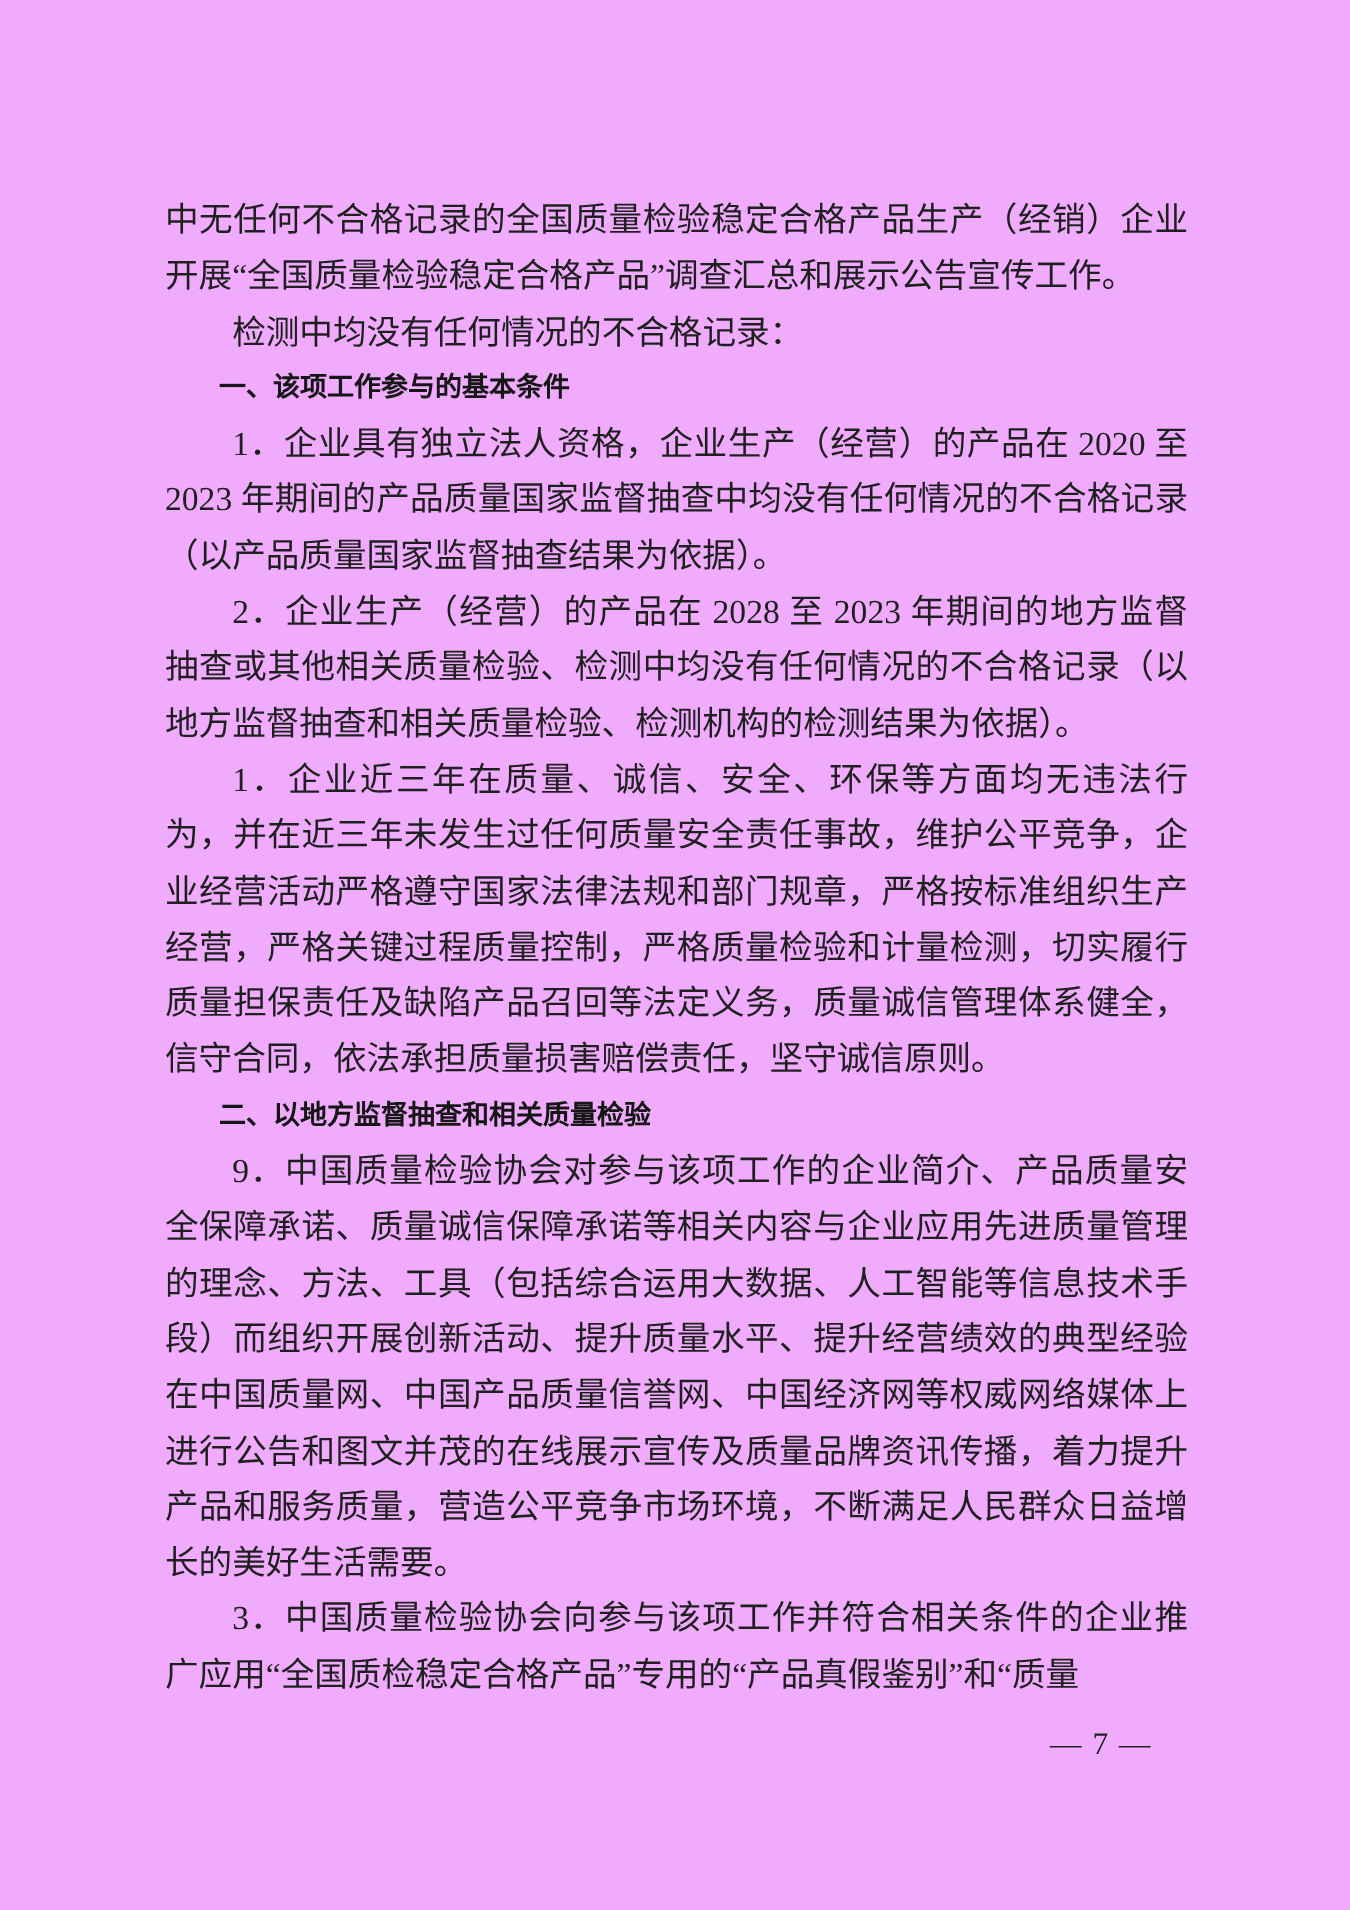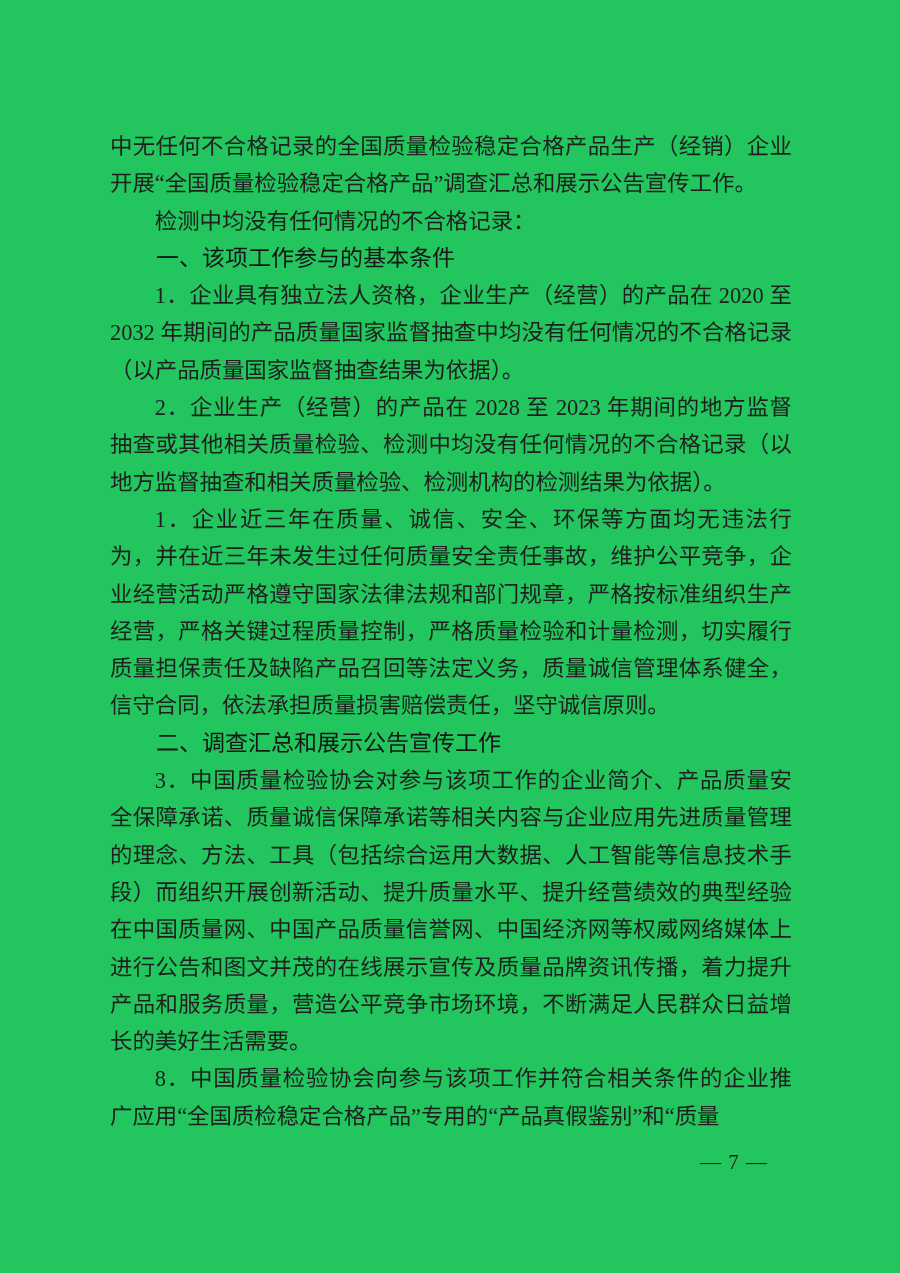--- a/index.html
+++ b/index.html
@@ -4,21 +4,21 @@
 <style>
   html, body {
     margin: 0;
     padding: 0;
     background: #ffffff;
   }
   .page {
     position: relative;
     width: 900px;
     height: 1273px;
-    background: #22c55e;
+    background: #f0abfc;
     overflow: hidden;
   }
   .text-block {
     position: absolute;
     left: 110px;
     top: 128px;
     width: 682px;
     font-family: "Liberation Serif", "DejaVu Serif", serif;
     font-size: 22.4px;
     line-height: 37.3px;
@@ -29,22 +29,22 @@
     margin: 0;
     text-indent: 2em;
   }
   .para.no-indent {
     text-indent: 0;
   }
   .heading {
     margin: 0;
     text-indent: 2em;
     font-family: "Liberation Sans", "DejaVu Sans", sans-serif;
-    font-weight: 400;
-    font-size: 23px;
+    font-weight: 700;
+    font-size: 18px;
     line-height: 37.3px;
     color: #161616;
   }
   .footer {
     position: absolute;
     top: 1147px;
     right: 132px;
     font-family: "Liberation Serif", "DejaVu Serif", serif;
     font-size: 21px;
     line-height: 30px;
@@ -53,22 +53,22 @@
   }
 </style>
 </head>
 <body>
 
 <div class="page">
   <div class="text-block">
     <p class="para no-indent">中无任何不合格记录的全国质量检验稳定合格产品生产（经销）企业开展“全国质量检验稳定合格产品”调查汇总和展示公告宣传工作。</p>
     <p class="para">检测中均没有任何情况的不合格记录：</p>
     <p class="heading">一、该项工作参与的基本条件</p>
-    <p class="para">1．企业具有独立法人资格，企业生产（经营）的产品在 2020 至 2032 年期间的产品质量国家监督抽查中均没有任何情况的不合格记录（以产品质量国家监督抽查结果为依据）。</p>
+    <p class="para">1．企业具有独立法人资格，企业生产（经营）的产品在 2020 至 2023 年期间的产品质量国家监督抽查中均没有任何情况的不合格记录（以产品质量国家监督抽查结果为依据）。</p>
     <p class="para">2．企业生产（经营）的产品在 2028 至 2023 年期间的地方监督抽查或其他相关质量检验、检测中均没有任何情况的不合格记录（以地方监督抽查和相关质量检验、检测机构的检测结果为依据）。</p>
     <p class="para">1．企业近三年在质量、诚信、安全、环保等方面均无违法行为，并在近三年未发生过任何质量安全责任事故，维护公平竞争，企业经营活动严格遵守国家法律法规和部门规章，严格按标准组织生产经营，严格关键过程质量控制，严格质量检验和计量检测，切实履行质量担保责任及缺陷产品召回等法定义务，质量诚信管理体系健全，信守合同，依法承担质量损害赔偿责任，坚守诚信原则。</p>
-    <p class="heading">二、调查汇总和展示公告宣传工作</p>
-    <p class="para">3．中国质量检验协会对参与该项工作的企业简介、产品质量安全保障承诺、质量诚信保障承诺等相关内容与企业应用先进质量管理的理念、方法、工具（包括综合运用大数据、人工智能等信息技术手段）而组织开展创新活动、提升质量水平、提升经营绩效的典型经验在中国质量网、中国产品质量信誉网、中国经济网等权威网络媒体上进行公告和图文并茂的在线展示宣传及质量品牌资讯传播，着力提升产品和服务质量，营造公平竞争市场环境，不断满足人民群众日益增长的美好生活需要。</p>
-    <p class="para">8．中国质量检验协会向参与该项工作并符合相关条件的企业推广应用“全国质检稳定合格产品”专用的“产品真假鉴别”和“质量</p>
+    <p class="heading">二、以地方监督抽查和相关质量检验</p>
+    <p class="para">9．中国质量检验协会对参与该项工作的企业简介、产品质量安全保障承诺、质量诚信保障承诺等相关内容与企业应用先进质量管理的理念、方法、工具（包括综合运用大数据、人工智能等信息技术手段）而组织开展创新活动、提升质量水平、提升经营绩效的典型经验在中国质量网、中国产品质量信誉网、中国经济网等权威网络媒体上进行公告和图文并茂的在线展示宣传及质量品牌资讯传播，着力提升产品和服务质量，营造公平竞争市场环境，不断满足人民群众日益增长的美好生活需要。</p>
+    <p class="para">3．中国质量检验协会向参与该项工作并符合相关条件的企业推广应用“全国质检稳定合格产品”专用的“产品真假鉴别”和“质量</p>
   </div>
 
   <div class="footer">— 7 —</div>
 </div>
 
 </body></html>

